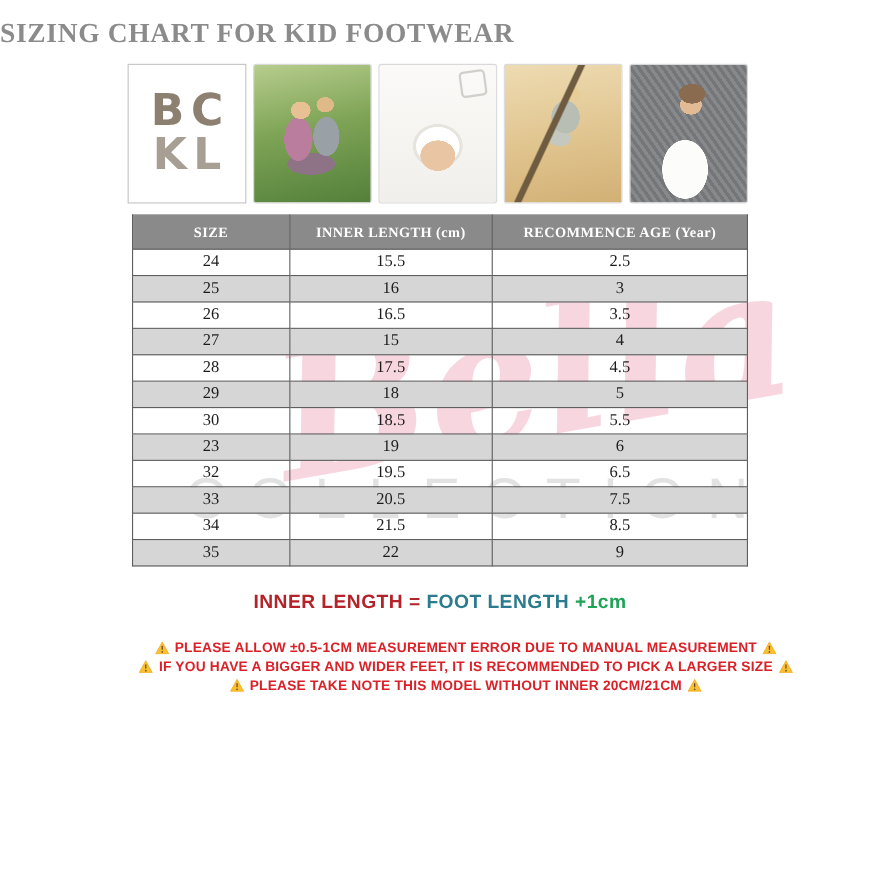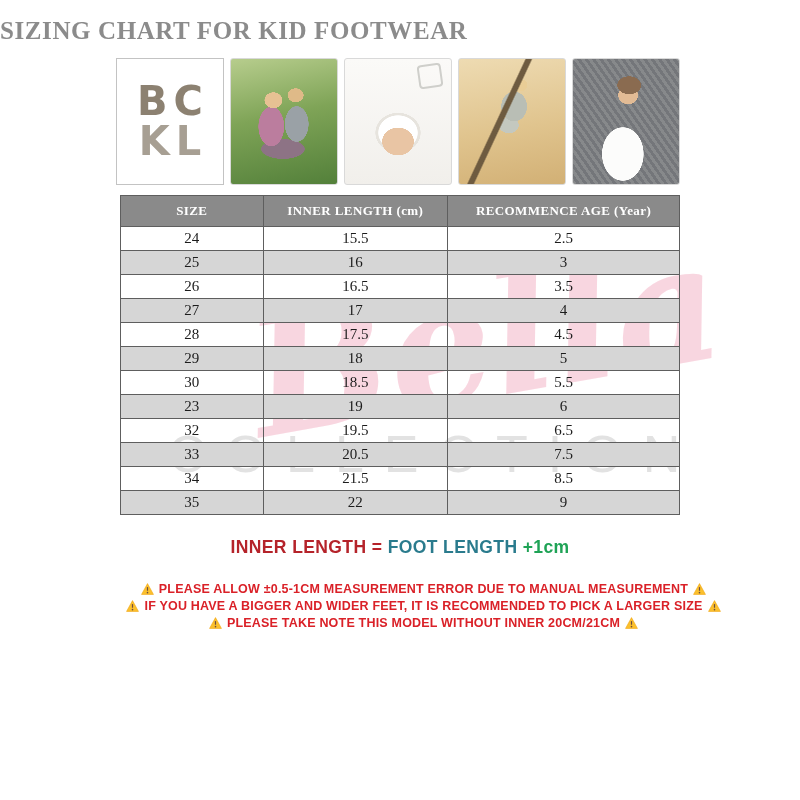--- a/index.html
+++ b/index.html
@@ -166,21 +166,21 @@
               <td>16</td>
               <td>3</td>
             </tr>
             <tr>
               <td>26</td>
               <td>16.5</td>
               <td>3.5</td>
             </tr>
             <tr class="alt">
               <td>27</td>
-              <td>17</td>
+              <td>15</td>
               <td>4</td>
             </tr>
             <tr>
               <td>28</td>
               <td>17.5</td>
               <td>4.5</td>
             </tr>
             <tr class="alt">
               <td>29</td>
               <td>18</td>

